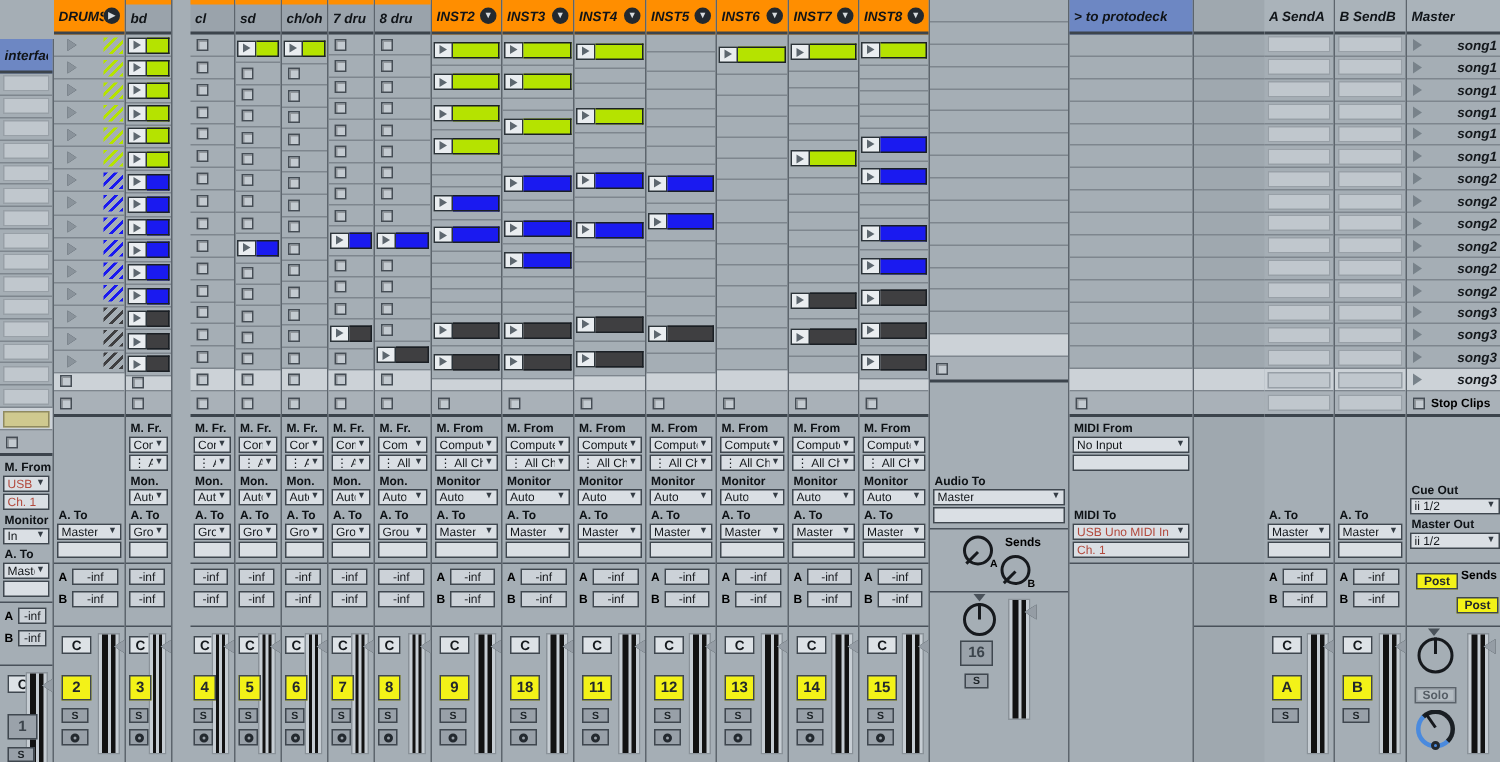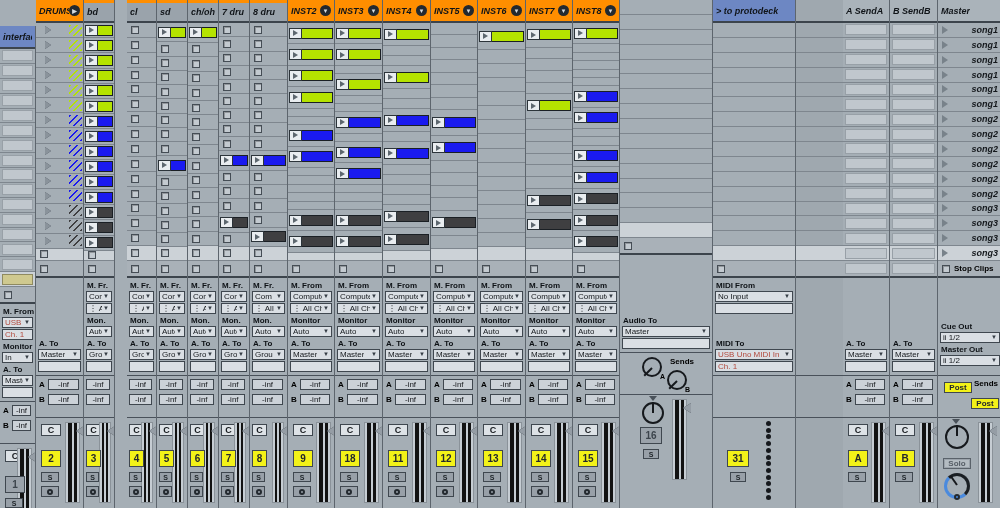--- a/index.html
+++ b/index.html
@@ -1925,38 +1925,20 @@
         <div class="iolab">MIDI To</div>
         <div class="iobox red">
           <div style="overflow: hidden; white-space: nowrap;">USB Uno MIDI In</div>
           <div class="arr">▼</div>
         </div>
         <div class="iobox red">
           <div style="overflow: hidden; white-space: nowrap;">Ch. 1</div>
         </div>
       </div>
       <div class="sends"></div>
-      <div class="fad">
-        <div class="numbox num-on" style="left: 14px; top: 32px; width: 22px;">31</div>
-        <div class="sbtn" style="left: 17px; top: 54px; width: 16px;">S</div>
-        <div class="dots" style="left: 53px;">
-          <i></i>
-          <i></i>
-          <i></i>
-          <i></i>
-          <i></i>
-          <i></i>
-          <i></i>
-          <i></i>
-          <i></i>
-          <i></i>
-          <i></i>
-          <i></i>
-        </div>
-      </div>
     </div>
     <div class="track gapcol" style="width: 47px;">
       <div class="hdr none"></div>
       <div class="grid">
         <div class="row"></div>
         <div class="row"></div>
         <div class="row"></div>
         <div class="row"></div>
         <div class="row"></div>
         <div class="row"></div>

